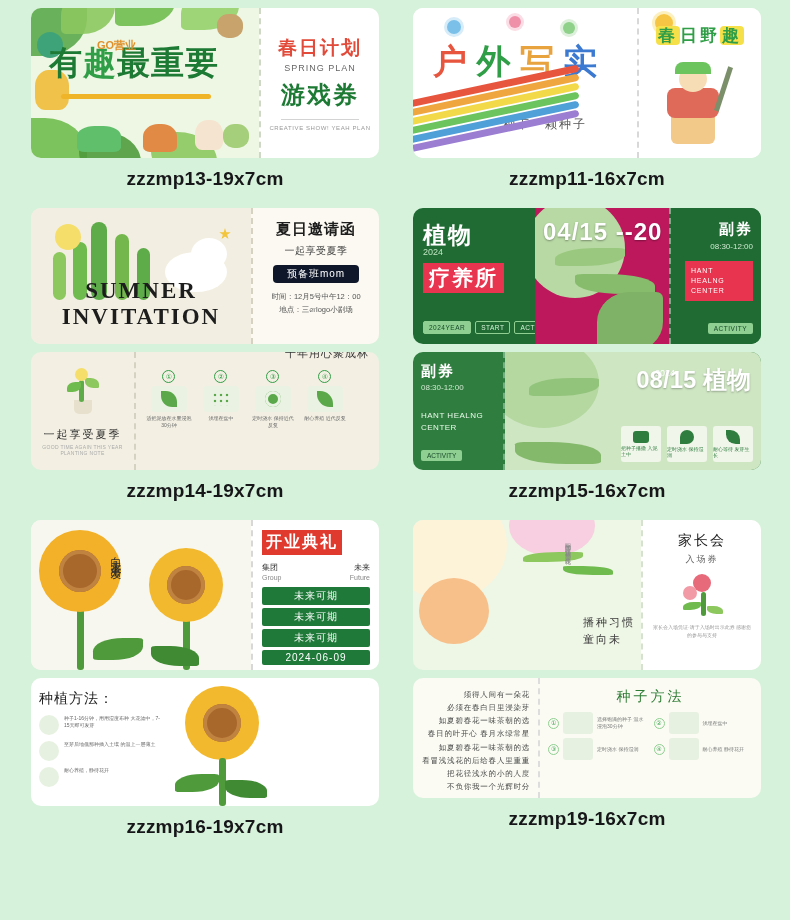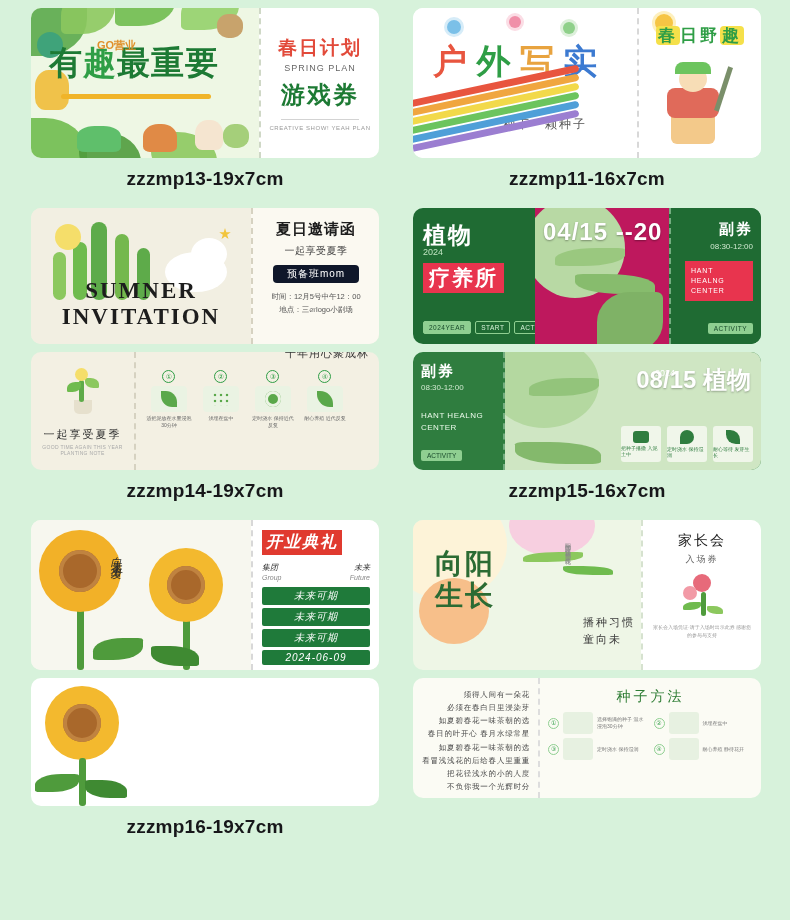--- a/index.html
+++ b/index.html
@@ -531,21 +531,20 @@
     gap: 2px;
   }
   
   .c16a {
     width: 348px;
     height: 150px;
     background: #f7f7ef;
     display: flex;
     position: relative;
     overflow: hidden;
-    font-style: italic;
   }
   .c16a-left {
     flex: 1 1 auto;
     position: relative;
     background: #f7f7ef;
   }
   .sf-center {
     position: absolute;
     border-radius: 50%;
     background: #a9682b;
@@ -1054,20 +1053,35 @@
             <div class="c16a-btns">
               <div class="c16a-btn">未来可期</div>
               <div class="c16a-btn">未来可期</div>
               <div class="c16a-btn">未来可期</div>
               <div class="c16a-btn">2024-06-09</div>
             </div>
           </div>
         </div>
 
         <div class="ticket c16b">
+          <div class="c16b-mid">
+            <div class="c16b-h">种植方法：</div>
+            <div class="c16b-item">
+              <div class="thumb"></div>
+              <div class="tx">种子1-16分钟，用用湿度布种 大花滤中，7-15天即可发芽</div>
+            </div>
+            <div class="c16b-item">
+              <div class="thumb"></div>
+              <div class="tx">至芽后地低那种插入土壤 的温上一层薄土</div>
+            </div>
+            <div class="c16b-item">
+              <div class="thumb"></div>
+              <div class="tx">耐心养殖，静待花开</div>
+            </div>
+          </div>
           <div class="c16b-right">
             <div style="position:absolute;left:14px;top:8px;width:74px;height:74px;border-radius:50%;background:#f3b92e"></div>
             <div class="sf-center" style="left:32px;top:26px;width:38px;height:38px"></div>
             <div class="sf-stem" style="left:48px;top:80px;width:7px;height:48px"></div>
             <div style="position:absolute;left:4px;top:96px;width:44px;height:18px;background:#4f9b3c;border-radius:60% 10% 60% 10%"></div>
             <div style="position:absolute;left:54px;top:102px;width:42px;height:18px;background:#3f8a32;border-radius:10% 60% 10% 60%"></div>
           </div>
         </div>
       </div>
       <div class="caption">zzzmp16-19x7cm</div>
@@ -1075,24 +1089,20 @@
 
     <div class="cell">
       <div class="card-stack">
         <div class="ticket c19a">
           <div class="c19a-left">
             <div class="blob" style="left:-26px;top:-30px;width:120px;height:110px;background:#fdf3d8"></div>
             <div class="blob" style="left:6px;top:58px;width:70px;height:66px;background:#f7bf8a"></div>
             <div class="blob" style="left:96px;top:-24px;width:86px;height:60px;background:#f7cfe0"></div>
             <div style="position:absolute;left:110px;top:32px;width:60px;height:10px;background:#8cc85e;border-radius:60% 10% 60% 10%"></div>
             <div style="position:absolute;left:150px;top:46px;width:50px;height:9px;background:#6fbb4e;border-radius:10% 60% 10% 60%"></div>
-            <div class="c19a-title">
-              <span>向阳</span><br>
-              <span>生长</span>
-            </div>
             <div class="c19a-vert">阳光雨露 伴我成长 一路生花</div>
             <div class="c19a-sub">
               <span>播种习惯</span><br>
               <span>童向未</span>
             </div>
           </div>
           <div class="c19a-right">
             <div class="c19a-rh">家长会</div>
             <div class="c19a-rs">入场券</div>
             <div class="c19a-flower">
@@ -1137,16 +1147,17 @@
               </div>
               <div class="g4">
                 <div class="nm">④</div>
                 <div class="bx"></div>
                 <div class="lb">耐心养殖 静待花开</div>
               </div>
             </div>
           </div>
         </div>
       </div>
+      <div class="caption">zzzmp19-16x7cm</div>
     </div>
 
   </div>
 </div>
 
 </body></html>

